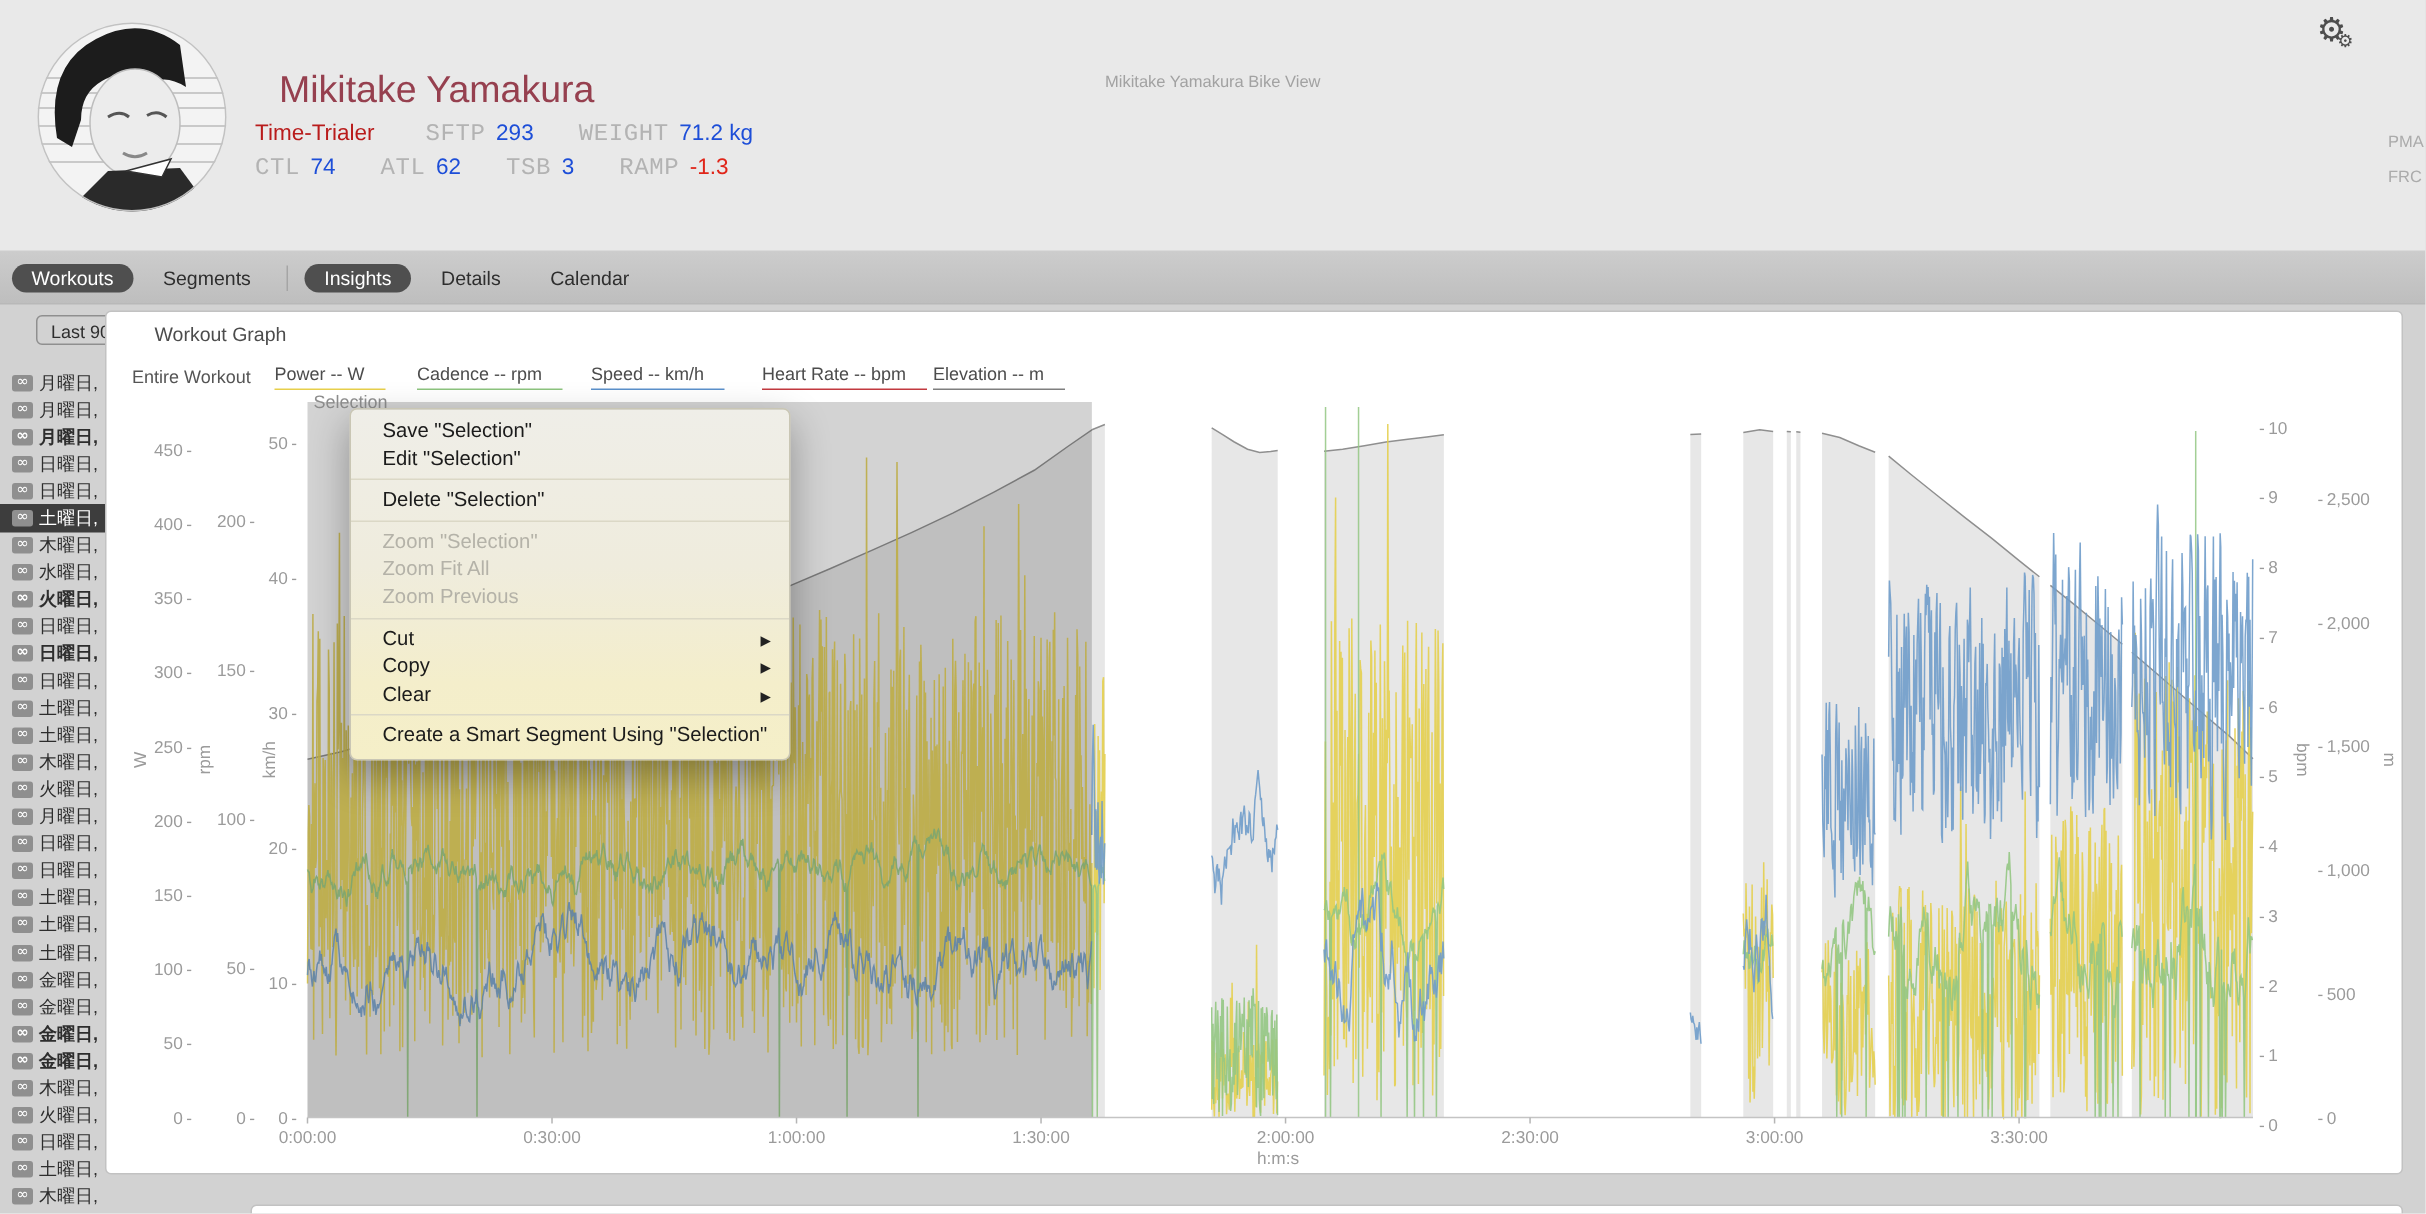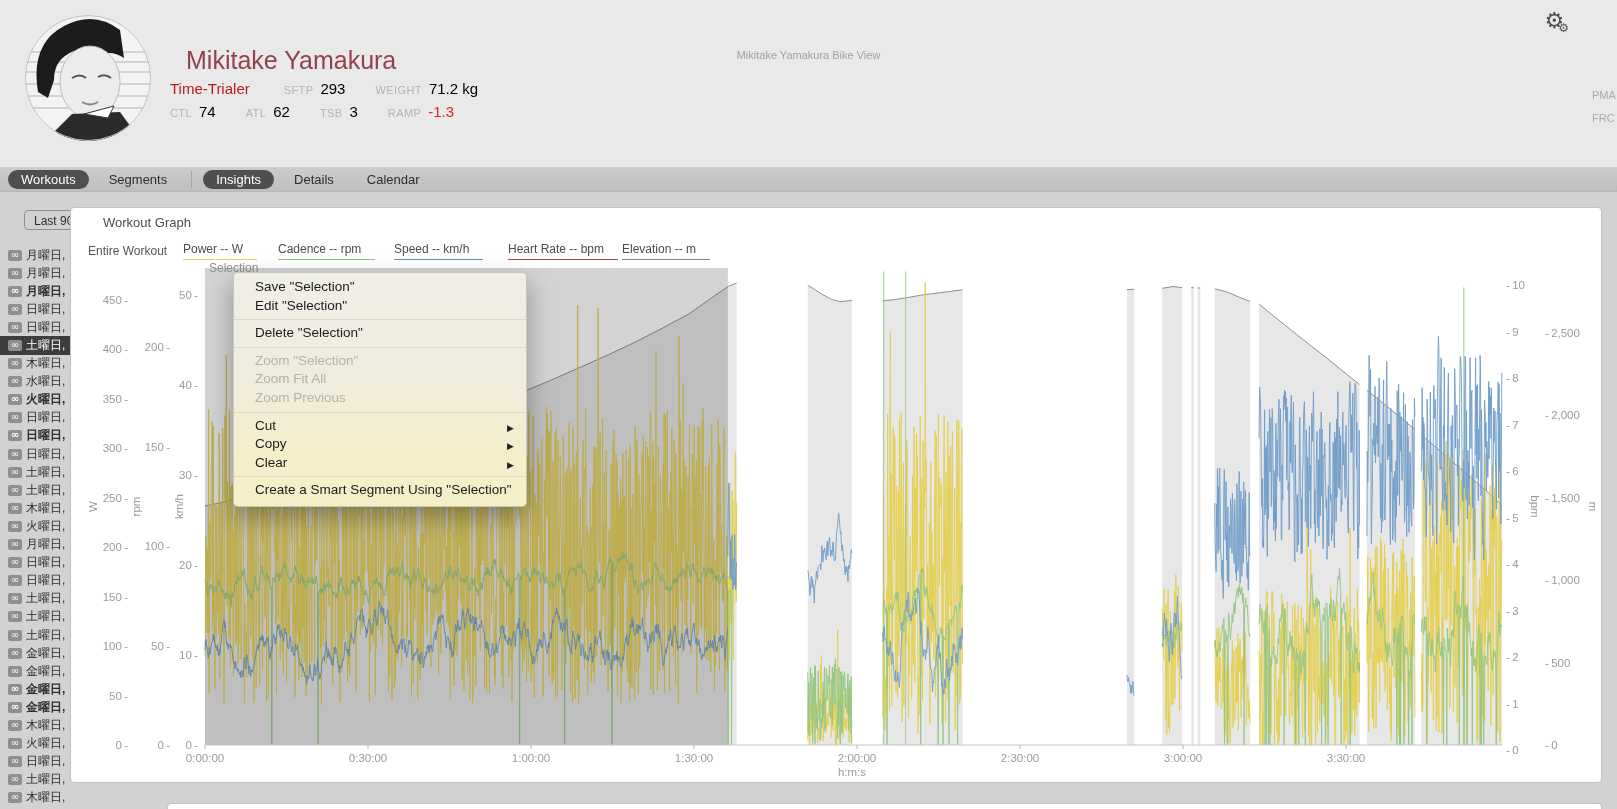--- a/index.html
+++ b/index.html
@@ -11,26 +11,26 @@
   .win-title{position:absolute;left:0;top:4px;width:100%;text-align:center;font-size:11px;color:#a2a2a2;margin-top:45px;}
   .gears{position:absolute;right:42px;top:8px;color:#4d4d4d;font-family:"DejaVu Sans",sans-serif;}
   .gear-big{font-size:22px;}
   .gear-small{font-size:12px;position:relative;left:-6px;top:4px;}
   .avatar{position:absolute;left:24px;top:14px;width:128px;height:128px;}
   .name{position:absolute;left:186px;top:46px;font-size:25px;color:#96404f;}
   .stats-row{position:absolute;left:170px;display:flex;align-items:baseline;}
   .stats1{top:80px;}
   .stats2{top:103px;}
   .atype{font-size:15px;color:#b91c1c;margin-right:34px;}
-  .slabel{font-size:11px;color:#b3b3b3;letter-spacing:.4px;margin-right:7px;}
-  .sval{font-size:15px;color:#000000;margin-right:30px;}
+  .slabel{font-size:16px;color:#b3b3b3;letter-spacing:.4px;margin-right:7px;font-family:Liberation Mono, monospace;}
+  .sval{font-size:15px;color:#1d4ed8;margin-right:30px;}
   .right-metrics{position:absolute;left:1592px;top:84px;font-size:11px;color:#ababab;line-height:23px;}
 
   
-  .tabbar{position:absolute;left:0;top:168px;width:100%;height:24px;background:linear-gradient(#cccccc,#bebebe);border-bottom:1px solid #b8b8b8;display:flex;align-items:center;padding-left:8px;box-sizing:border-box;}
+  .tabbar{position:absolute;left:0;top:168px;width:100%;height:35px;background:linear-gradient(#cccccc,#bebebe);border-bottom:1px solid #b8b8b8;display:flex;align-items:center;padding-left:8px;box-sizing:border-box;}
   .tab{font-size:13px;color:#2e2e2e;padding:2px 13px;margin-right:7px;border-radius:11px;white-space:nowrap;}
   .tab.sel{background:#4f4f4f;color:#fff;}
   .tabsep{width:1px;height:17px;background:#a5a5a5;margin:0 11px 0 4px;}
 
   
   .filter-btn{position:absolute;left:24px;top:210px;width:74px;height:20px;border:1px solid #8f8f8f;border-radius:4px;font-size:12px;color:#2e2e2e;line-height:20px;padding-left:9px;box-sizing:border-box;white-space:nowrap;overflow:hidden;z-index:1;background:transparent;}
   .side-list{position:absolute;left:0;top:246px;width:80px;z-index:1;}
   .srow{display:flex;align-items:center;height:18.1px;font-size:12px;color:#2d2d2d;padding-left:8px;white-space:nowrap;}
   .srow.bold{font-weight:bold;}
   .srow.sel{background:#3d3d3d;color:#ffffff;}

